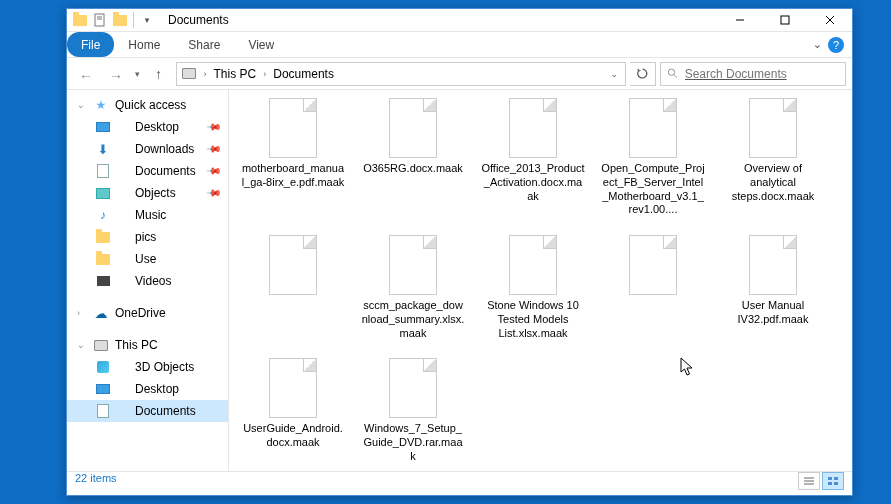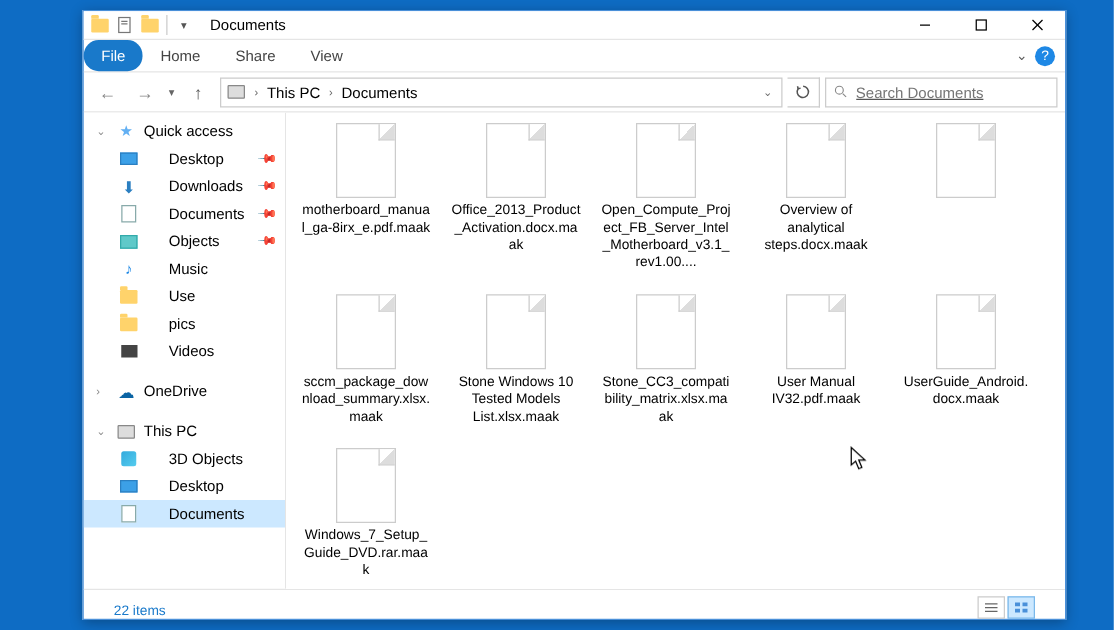--- a/index.html
+++ b/index.html
@@ -52,21 +52,21 @@
 
 
 .file-area { flex: 1; overflow: auto; padding: 4px 0 0 4px; background: #fff; }
 .file-grid { display: flex; flex-wrap: wrap; align-content: flex-start; }
 .file-item { width: 108px; display: flex; flex-direction: column; align-items: center; padding: 4px 2px; margin: 0 6px 10px 6px; }
 .file-icon { width: 48px; height: 60px; background: #fff; border: 1px solid #ccc; position: relative; margin-bottom: 4px; }
 .file-icon::before { content: ""; position: absolute; top: 0; right: 0; width: 12px; height: 12px; background: linear-gradient(135deg, #fff 50%, #ddd 50%); border-left: 1px solid #ccc; border-bottom: 1px solid #ccc; }
 .file-label { font-size: 11px; text-align: center; line-height: 1.25; color: #000; word-break: break-word; max-height: 56px; overflow: hidden; }
 
 
-.statusbar { height: 24px; border-top: 1px solid #e5e5e5; display: flex; align-items: flex-end; padding: 0 24px; font-size: 11px; color: #1979ca; }
+.statusbar { height: 24px; border-top: 1px solid #e5e5e5; display: flex; align-items: flex-start; padding: 0 8px; font-size: 11px; color: #1979ca; }
 .view-btns { margin-left: auto; display: flex; gap: 2px; }
 .view-btn { width: 22px; height: 18px; border: 1px solid #ccc; display: flex; align-items: center; justify-content: center; }
 .view-btn.active { background: #cce8ff; border-color: #7ab8ea; }
 
 
 .ico-folder { width: 14px; height: 11px; background: #ffd36b; border-radius: 1px; position: relative; }
 .ico-folder::before { content:""; position:absolute; top:-3px; left:0; width:6px; height:3px; background:#ffd36b; border-radius:1px 1px 0 0; }
 .ico-desktop { width:14px; height:10px; background:#3ca0e7; border:1px solid #2b7fc1; }
 .ico-downloads { color:#2b7fc1; font-size:13px; }
 .ico-docs { width:12px; height:14px; background:#fff; border:1px solid #8aa; position:relative; }
@@ -212,27 +212,27 @@
             <div class="nav-item">
               <span class="nav-icon">
                 <span class="ico-music">♪</span>
               </span>
               <span>Music</span>
             </div>
             <div class="nav-item">
               <span class="nav-icon">
                 <span class="ico-folder"></span>
               </span>
+              <span>pics</span>
+            </div>
+            <div class="nav-item">
+              <span class="nav-icon">
+                <span class="ico-folder"></span>
+              </span>
               <span>Use</span>
-            </div>
-            <div class="nav-item">
-              <span class="nav-icon">
-                <span class="ico-folder"></span>
-              </span>
-              <span>pics</span>
             </div>
             <div class="nav-item">
               <span class="nav-icon">
                 <span class="ico-vids"></span>
               </span>
               <span>Videos</span>
             </div>
           </div>
       </div>
       <div class="nav-group">
@@ -274,20 +274,24 @@
     </div>
 
     <div class="file-area">
       <div class="file-grid" id="file-grid">
           <div class="file-item">
             <div class="file-icon"></div>
             <div class="file-label">motherboard_manual_ga-8irx_e.pdf.maak</div>
           </div>
           <div class="file-item">
             <div class="file-icon"></div>
+            <div class="file-label">O365RG.docx.maak</div>
+          </div>
+          <div class="file-item">
+            <div class="file-icon"></div>
             <div class="file-label">Office_2013_Product_Activation.docx.maak</div>
           </div>
           <div class="file-item">
             <div class="file-icon"></div>
             <div class="file-label">Open_Compute_Project_FB_Server_Intel_Motherboard_v3.1_rev1.00....</div>
           </div>
           <div class="file-item">
             <div class="file-icon"></div>
             <div class="file-label">Overview of analytical steps.docx.maak</div>
           </div>
@@ -297,21 +301,20 @@
           <div class="file-item">
             <div class="file-icon"></div>
             <div class="file-label">sccm_package_download_summary.xlsx.maak</div>
           </div>
           <div class="file-item">
             <div class="file-icon"></div>
             <div class="file-label">Stone Windows 10 Tested Models List.xlsx.maak</div>
           </div>
           <div class="file-item">
             <div class="file-icon"></div>
-            <div class="file-label">Stone_CC3_compatibility_matrix.xlsx.maak</div>
           </div>
           <div class="file-item">
             <div class="file-icon"></div>
             <div class="file-label">User Manual IV32.pdf.maak</div>
           </div>
           <div class="file-item">
             <div class="file-icon"></div>
             <div class="file-label">UserGuide_Android.docx.maak</div>
           </div>
           <div class="file-item">

